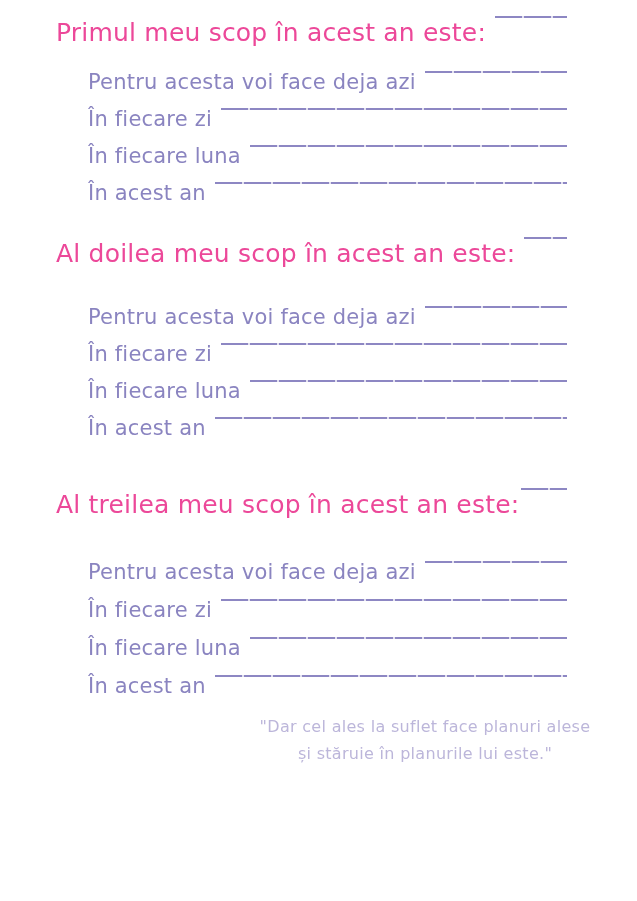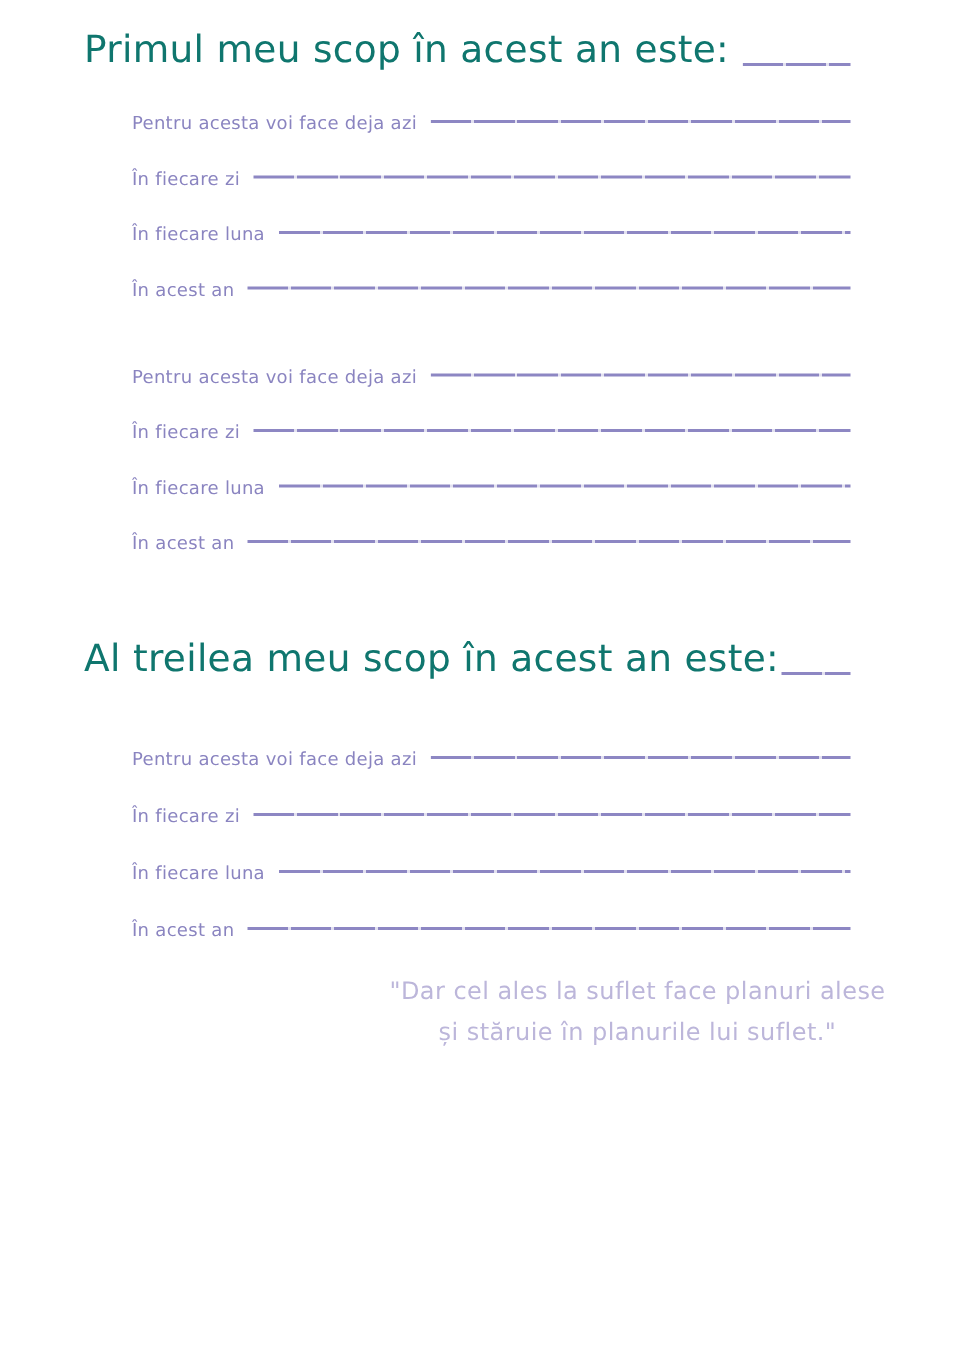--- a/index.html
+++ b/index.html
@@ -15,40 +15,39 @@
   }
   .site-name{
     margin-top:23px;
     font-size:14px;
     line-height:18px;
     letter-spacing:0.6px;
     color:#a9a5bc;
   }
   .heading{
     display:flex;
-    align-items:flex-end;
     font-size:25px;
     line-height:33px;
     letter-spacing:0.2px;
-    color:#0f766e;
+    color:#ec4899;
     white-space:nowrap;
   }
   .heading .title{flex:0 0 auto;}
   .h1{margin-top:16px;}
   .h2{margin-top:33px;}
   .h3{margin-top:49px;}
   .rows{margin-top:22px;}
   .rows-s2{margin-top:36px;}
   .rows-s3{margin-top:40px;}
   .row{
     display:flex;
-    align-items:center;
+    align-items:flex-start;
     margin-left:32px;
     margin-bottom:15px;
-    font-size:12px;
+    font-size:21px;
     line-height:22px;
     letter-spacing:0.2px;
     white-space:nowrap;
   }
   .rows-s3 .row{margin-bottom:16px;}
   .row .label{flex:0 0 auto;}
   .fill-line{
     flex:1 1 auto;
     height:2px;
     margin-left:9px;
@@ -90,20 +89,24 @@
     <div class="row">
       <span class="label">În fiecare luna</span>
       <span class="fill-line"></span>
     </div>
     <div class="row">
       <span class="label">În acest an</span>
       <span class="fill-line"></span>
     </div>
   </div>
 
+  <div class="heading h2">
+    <span class="title">Al doilea meu scop în acest an este:</span>
+    <span class="fill-line"></span>
+  </div>
   <div class="rows rows-s2">
     <div class="row">
       <span class="label">Pentru acesta voi face deja azi</span>
       <span class="fill-line"></span>
     </div>
     <div class="row">
       <span class="label">În fiecare zi</span>
       <span class="fill-line"></span>
     </div>
     <div class="row">
@@ -134,16 +137,16 @@
       <span class="fill-line"></span>
     </div>
     <div class="row">
       <span class="label">În acest an</span>
       <span class="fill-line"></span>
     </div>
   </div>
 
   <div class="quote">
     <div>"Dar cel ales la suflet face planuri alese</div>
-    <div>și stăruie în planurile lui suflet."</div>
+    <div>și stăruie în planurile lui este."</div>
   </div>
 
 </div>
 
 </body></html>

